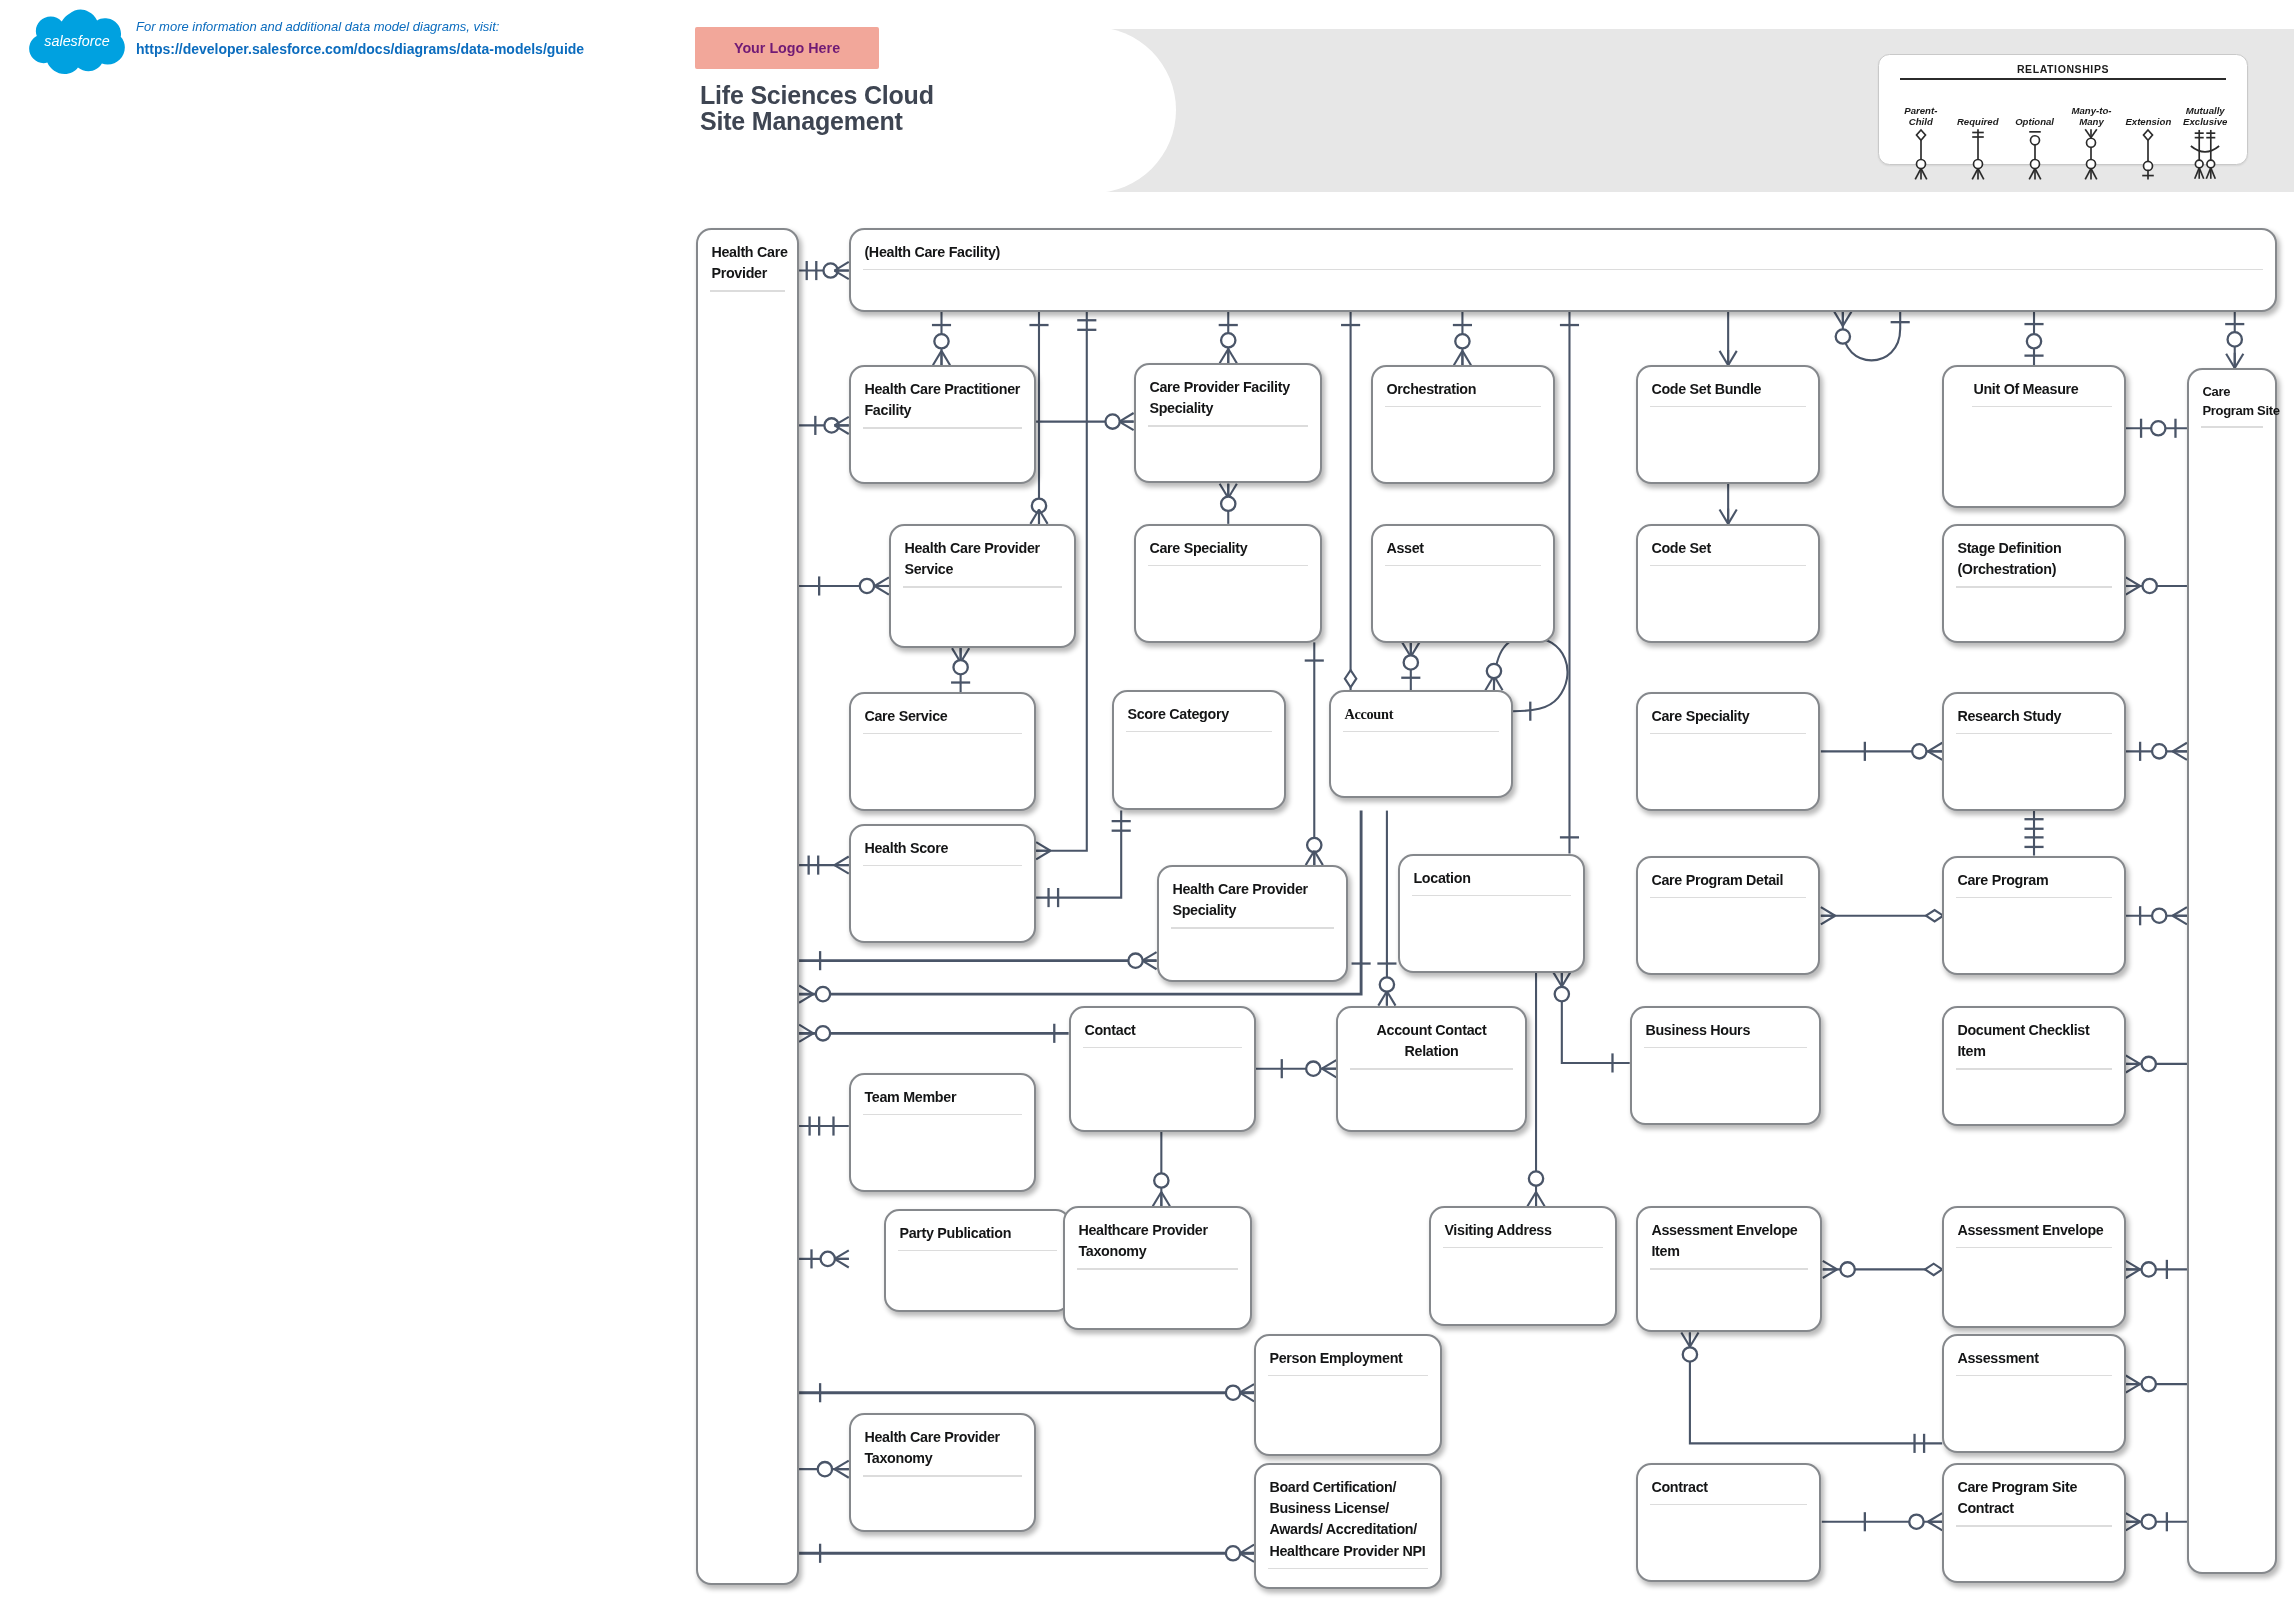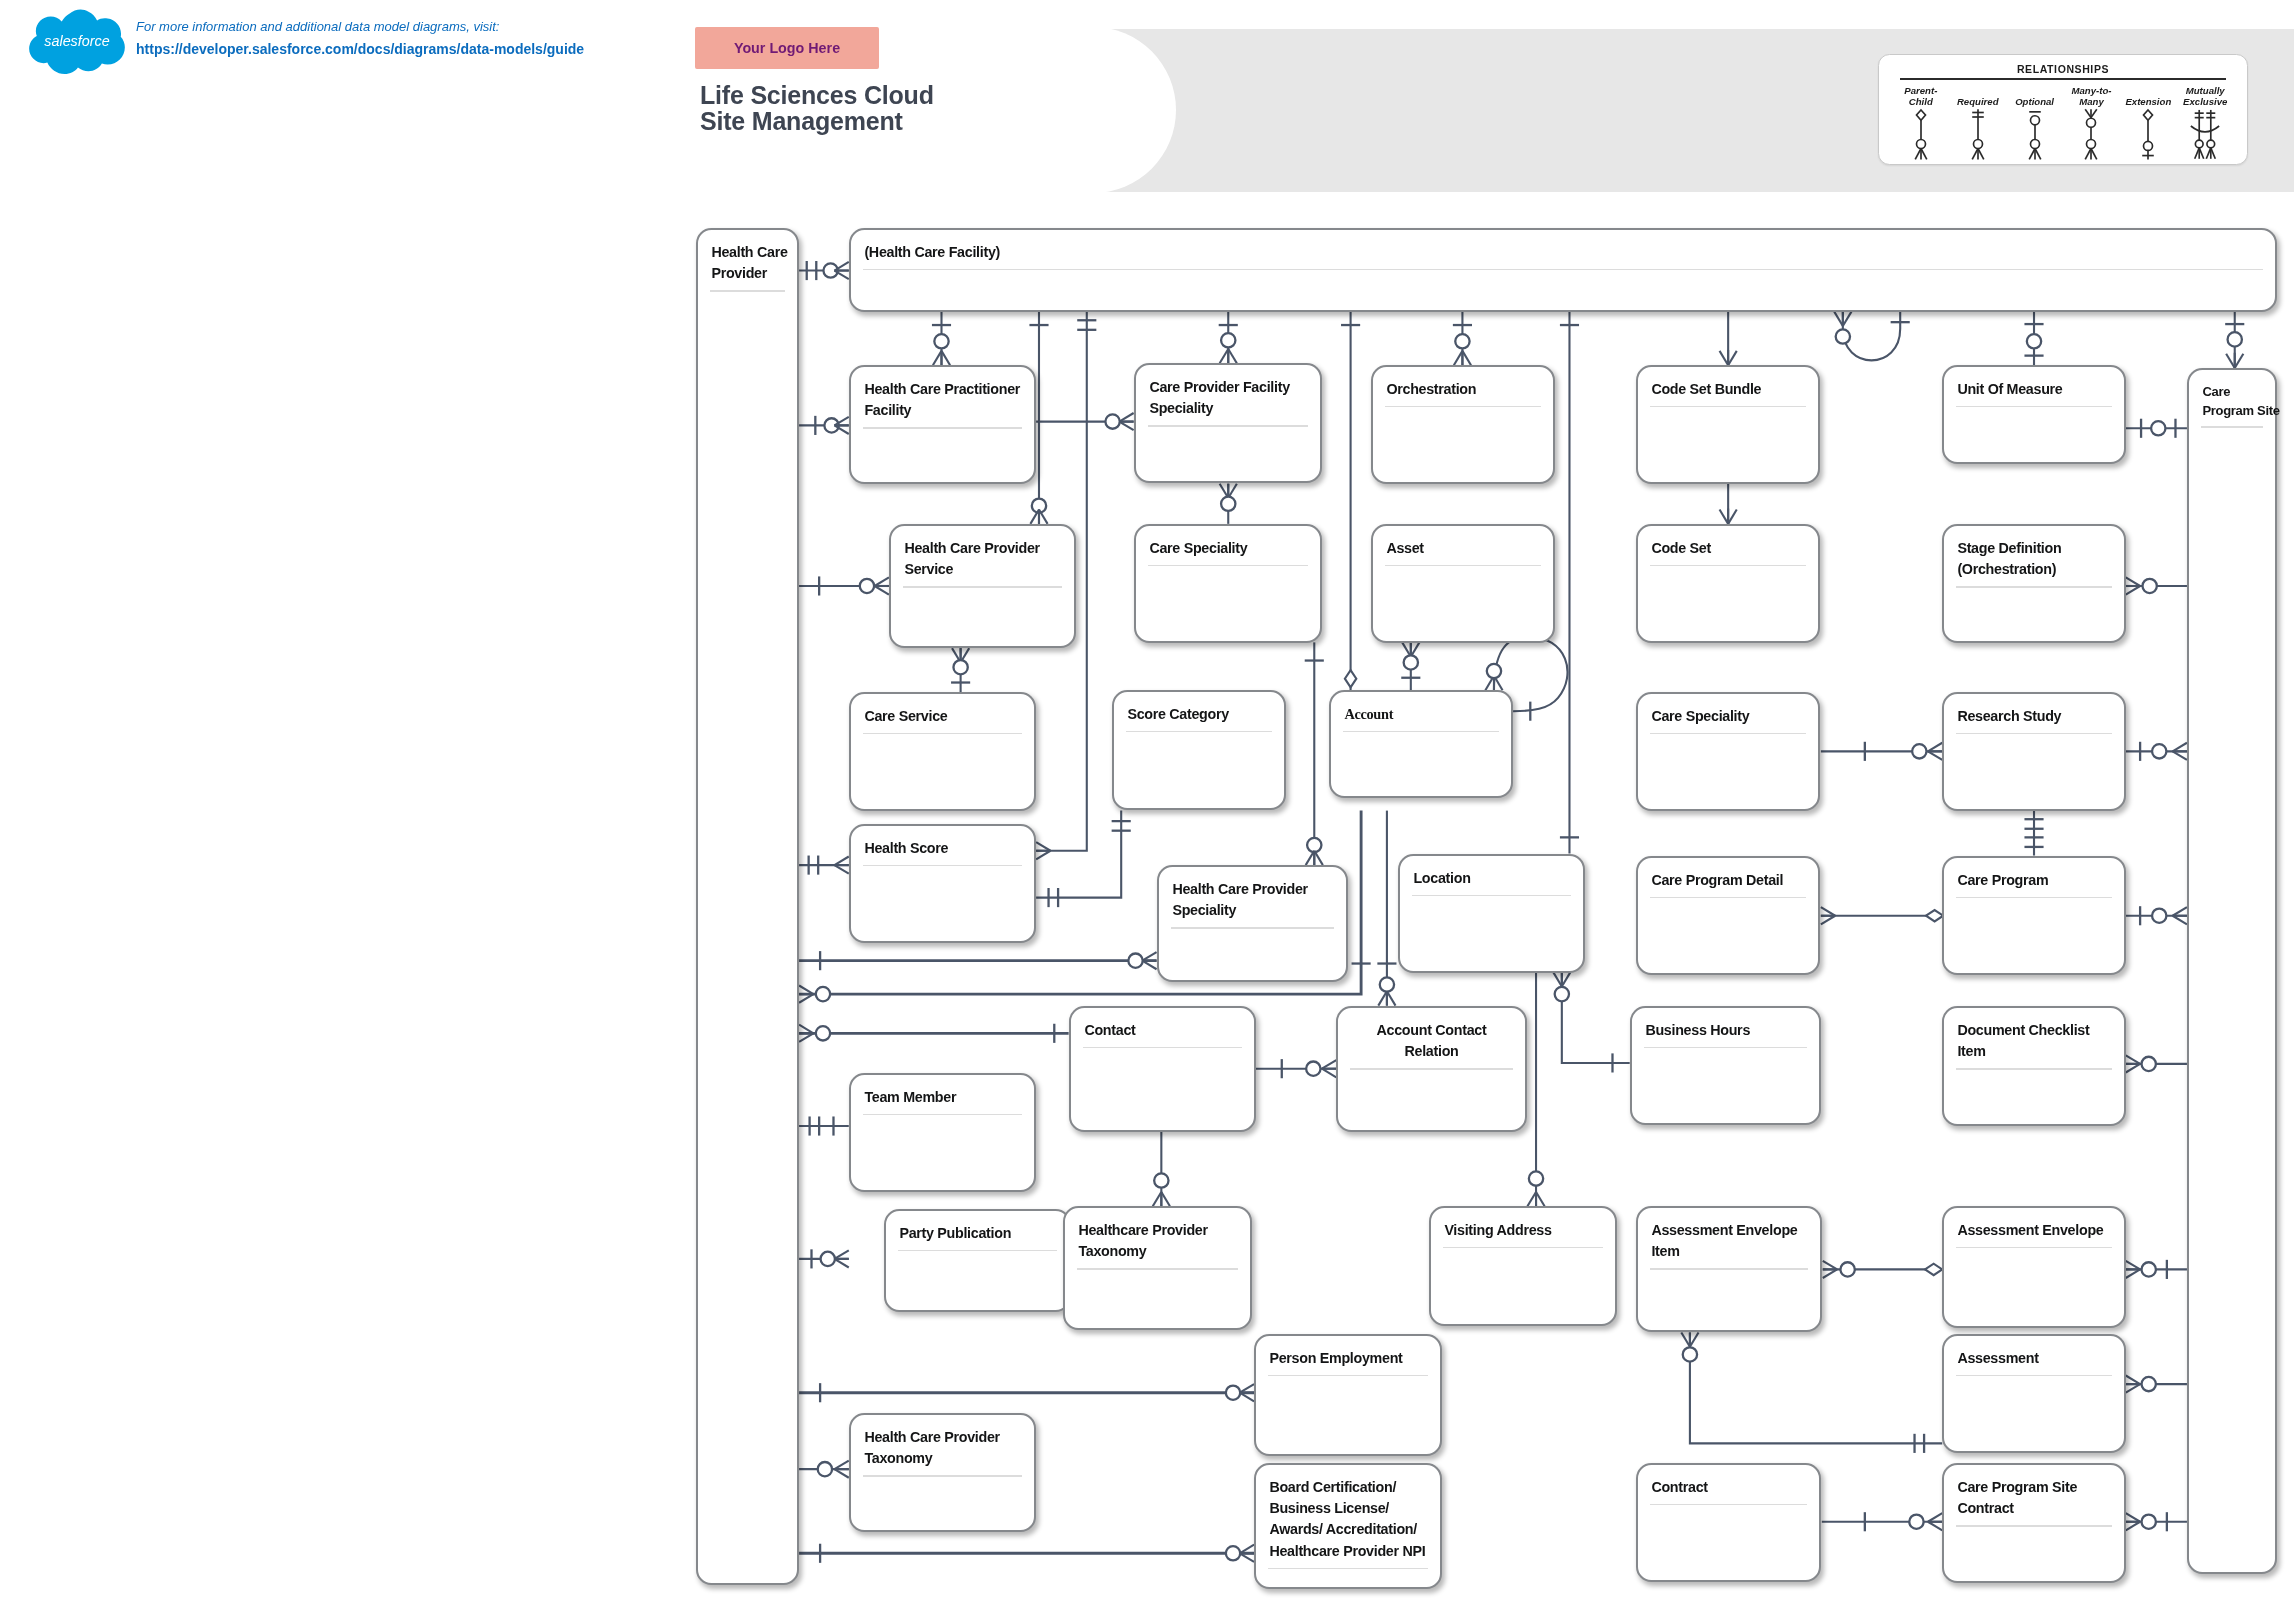--- a/index.html
+++ b/index.html
@@ -27,21 +27,21 @@
   
   .legend{position:absolute;left:1878px;top:54px;width:368px;height:109px;
         background:#fff;border:1.4px solid #c9c9c9;border-radius:11.5px;
         box-shadow:0 1px 1.9px rgba(0,0,0,.08);}
   .legend .lg-title{text-align:center;font-size:10.5px;font-weight:bold;
         letter-spacing:0.6px;color:#1c1c1c;margin-top:7.6px;}
   .legend .lg-rule{height:1.5px;background:#2b2b2b;margin:3.8px 21px 1.9px;}
   .legend .lg-items{display:flex;justify-content:space-between;padding:1.9px 13.4px 0;}
   .lg-item{width:57px;text-align:center;}
   .lg-item .lbl{font-size:9.6px;font-weight:bold;font-style:italic;color:#1c1c1c;
-        line-height:1.15;height:23px;display:flex;flex-direction:column;justify-content:flex-end;}
+        line-height:1.15;height:23px;display:flex;flex-direction:column;justify-content:flex-end;margin-top:20px;}
   .lg-item svg{display:block;margin:1px auto 0;}
 
   
   .entity{position:absolute;background:#fff;border:2.4px solid #85888c;
         border-radius:15.3px;box-shadow:2.9px 3.8px 4.8px rgba(0,0,0,.28);box-sizing:border-box;}
   .entity .t{font-weight:bold;font-size:14.3px;color:#141516;line-height:1.5;
         padding:11.5px 13.4px 5.7px;letter-spacing:-0.3px;white-space:nowrap;}
   .entity .sep{height:1.5px;background:#dcdcdc;margin:0 12.4px;}
 
   #wires{position:absolute;left:0;top:0;}
@@ -468,21 +468,21 @@
           <div>Orchestration</div>
         </div>
         <div class="sep"></div>
       </div>
       <div class="entity" style="left: 1636px; top: 365px; width: 184px; height: 119px;">
         <div class="t">
           <div>Code Set Bundle</div>
         </div>
         <div class="sep"></div>
       </div>
-      <div class="entity" style="left: 1942px; top: 365px; width: 184px; height: 99px;">
+      <div class="entity" style="left: 1942px; top: 365px; width: 184px; height: 143px; padding-left: 16px;">
         <div class="t">
           <div>Unit Of Measure</div>
         </div>
         <div class="sep"></div>
       </div>
       <div class="entity" style="left: 2187px; top: 368px; width: 90px; height: 1206px;">
         <div class="t" style="font-size: 13px;">
           <div>Care</div>
           <div>Program Site</div>
         </div>

